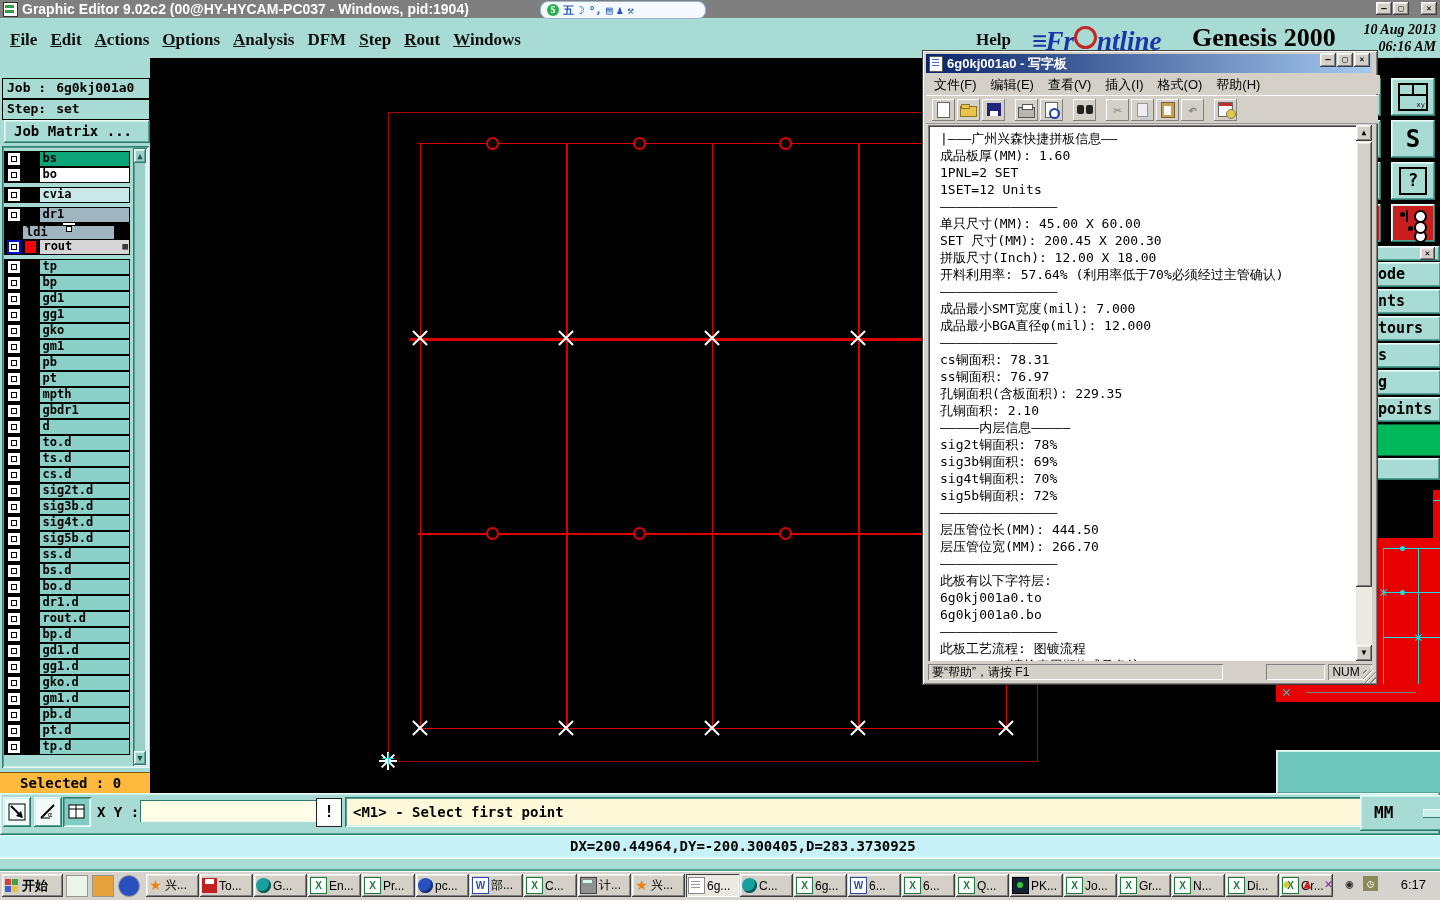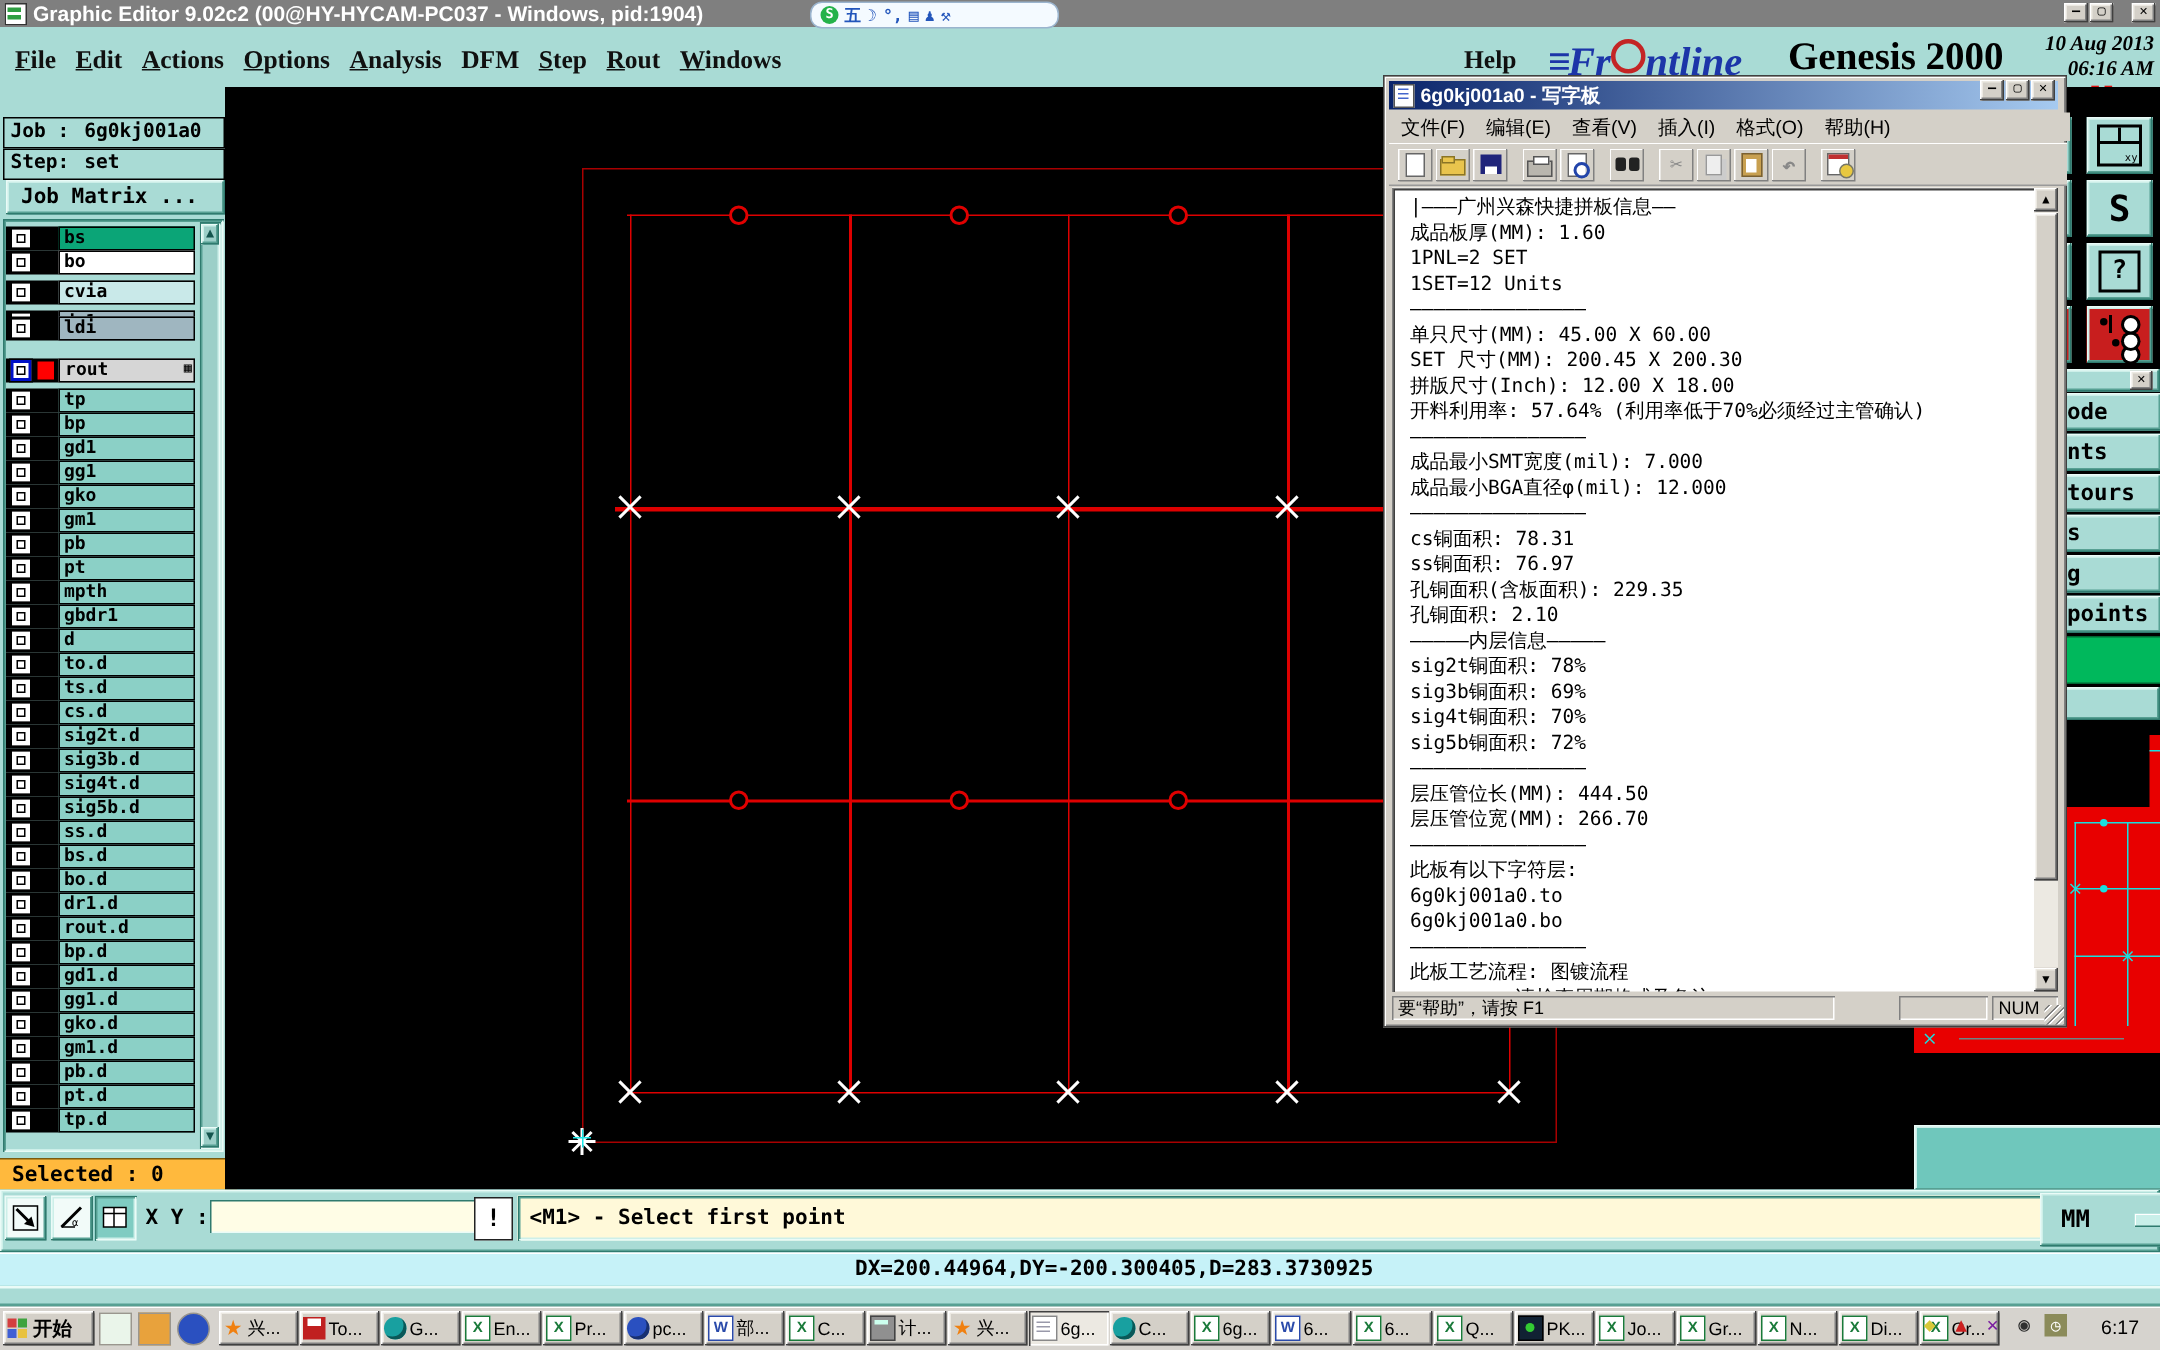--- a/index.html
+++ b/index.html
@@ -53,21 +53,21 @@
   .lchk{width:10px;height:10px;background:#fff;border:1px solid #fff;outline:1px solid #000;margin-left:4px;position:relative;}
   .lchk i{position:absolute;left:2px;top:2px;width:4px;height:4px;border:1px solid #000;background:#fff;}
   .lchk.sel{border:2px solid #0010C8;margin-left:3px;}
   .lsw{width:12px;height:12px;margin-left:4px;}
   .lband{margin-left:3px;width:88px;height:14px;border:1px solid #000;font-size:12px;font-weight:bold;
          padding-left:3px;line-height:13px;color:#000;display:flex;justify-content:space-between;}
   .lband .grid{font-size:9px;padding-right:1px;}
   #layer-scroll{position:absolute;left:131px;top:2px;width:14px;height:618px;background:#9CCFC8;}
   .scr-arrow{position:absolute;left:1px;width:12px;height:14px;font-size:9px;text-align:center;line-height:14px;color:#14554E;}
   #selected-bar{left:0;top:772px;width:150px;height:20px;background:#FFB93D;border-top:1px solid #7a5a10;
-                font-size:14px;font-weight:bold;line-height:20px;padding-left:8px;}
+                font-size:14px;font-weight:bold;line-height:20px;padding-left:20px;}
 
   
   #canvas{left:150px;top:58px;width:1290px;height:735px;background:#000;z-index:1;}
   .hline,.vline{position:absolute;background:#DE0000;}
   #pcb-outer{position:absolute;border:1px solid #A80000;}
   .ring{position:absolute;width:9px;height:9px;border:2px solid #E00000;border-radius:50%;background:#000;}
   .xm{position:absolute;width:20px;height:20px;}
   .xm i,.xm b{position:absolute;left:0;top:9px;width:20px;height:2px;background:#fff;}
   .xm i{transform:rotate(45deg);} .xm b{transform:rotate(-45deg);}
   #origin{position:absolute;width:20px;height:20px;}
@@ -351,21 +351,21 @@
           <div class="lsw" style="background: rgb(0, 0, 0);"></div>
           <div class="lband" style="background: rgb(201, 233, 233);">cvia</div>
         </div>
         <div class="lrow" style="top: 59px;">
           <div class="lchk">
             <i></i>
           </div>
           <div class="lsw" style="background: rgb(0, 0, 0);"></div>
           <div class="lband" style="background: rgb(159, 182, 192);">dr1</div>
         </div>
-        <div class="lrow" style="top: 63px;">
+        <div class="lrow" style="top: 75px; flex-direction: column;">
           <div class="lchk">
             <i></i>
           </div>
           <div class="lsw" style="background: rgb(0, 0, 0);"></div>
           <div class="lband" style="background: rgb(159, 182, 192);">ldi</div>
         </div>
         <div class="lrow" style="top: 91px;">
           <div class="lchk sel">
             <i></i>
           </div>

